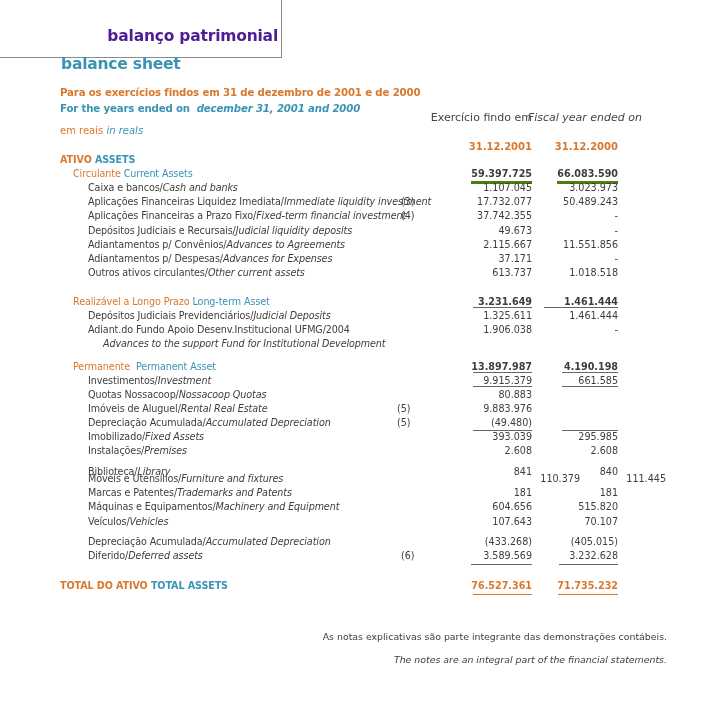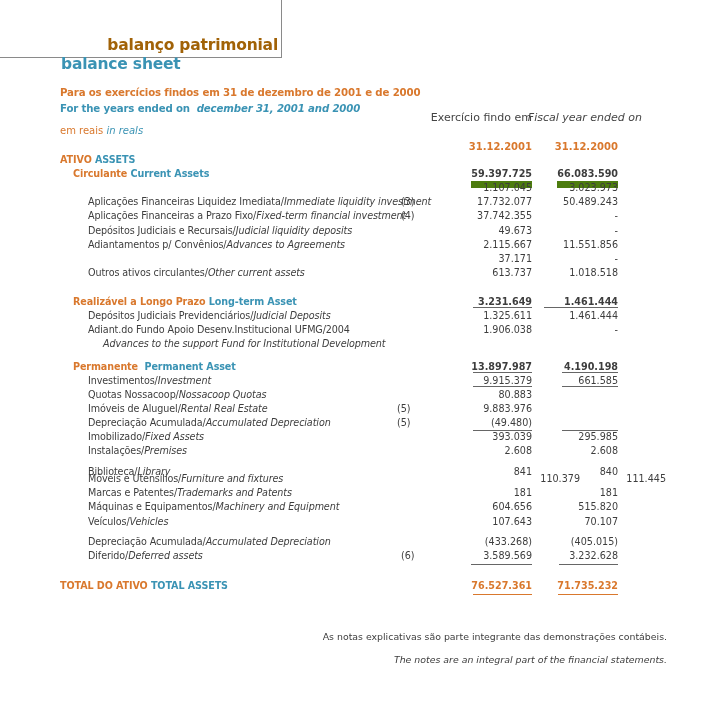--- a/index.html
+++ b/index.html
@@ -1,50 +1,50 @@
 <!DOCTYPE html>
 <html><head>
 <meta charset="utf-8">
 <style>
   html, body { margin:0; padding:0; background:#ffffff; }
   body { width:710px; height:710px; position:relative; overflow:hidden;
          font-family:"DejaVu Sans", sans-serif; color:#3a3a3a; }
   .frame-v { position:absolute; left:281px; top:0; width:1px; height:57px; background:#8a8a8a; }
   .frame-h { position:absolute; left:0; top:57px; width:282px; height:1px; background:#8a8a8a; }
-  .title-pt { position:absolute; right:432px; top:36px; font-size:15.5px; font-weight:bold; color:#a16207; letter-spacing:-0.2px; white-space:nowrap; }
+  .title-pt { position:absolute; right:432px; top:27px; font-size:15.5px; font-weight:bold; color:#4c1d95; letter-spacing:-0.2px; white-space:nowrap; }
   .title-en { position:absolute; left:61px; top:55px; font-size:15.5px; font-weight:bold; color:#3a93b4; letter-spacing:-0.2px; white-space:nowrap; }
   .sub { position:absolute; left:60px; font-size:10.2px; font-weight:bold; white-space:nowrap; letter-spacing:-0.15px; }
   .sub1 { top:87px; color:#d9782d; }
   .sub2 { top:103px; color:#3a93b4; }
   .sub2 i { font-weight:bold; }
   .unit { position:absolute; left:60px; top:125px; font-size:10px; color:#d9782d; white-space:nowrap; }
   .unit i { color:#3a93b4; }
   .colhead { position:absolute; top:111px; font-size:11px; color:#444; white-space:nowrap; }
   .ch1 { right:178px; }
   .ch2 { right:68px; font-style:italic; }
   .date { position:absolute; top:141px; font-size:10px; font-weight:bold; color:#d9782d; }
   .d1 { right:178px; }
   .d2 { right:92px; }
 
   .row { position:absolute; left:0; width:710px; height:14px; font-size:9.6px; line-height:14px; white-space:nowrap; }
   .lbl { position:absolute; left:88px; color:#3d3d3d; letter-spacing:-0.1px; }
   .lbl i { font-style:italic; }
   .lbl.sec { left:60px; font-weight:bold; }
-  .lbl.subsec { left:73px; font-weight:bold; }
+  .lbl.subsec { left:73px; font-weight:normal; }
   .lbl.cont { left:103px; }
   .pt { color:#d9782d; }
   .en { color:#3a93b4; }
   .note { position:absolute; color:#3d3d3d; }
   .n-a { left:401px; }
   .n-b { left:397px; }
   .v { position:absolute; text-align:right; color:#3d3d3d; }
   .v1 { right:178px; }
   .v2 { right:92px; }
   .bold { font-weight:bold; }
-  .ul { border-bottom:7px solid #4d7c0f; }
+  .ul { border-bottom:3px solid #4d7c0f; }
   .line { position:absolute; height:1px; background:#666; }
   .tot .v { color:#d9782d; font-weight:bold; }
   .orange-line { background:#d9782d; }
 
   .foot { position:absolute; right:43px; font-size:9.4px; color:#3d3d3d; white-space:nowrap; text-align:left; }
   .f1 { top:631px; }
   .f2 { top:642px; font-style:italic;margin-top:12px; }
 </style>
 </head>
 <body>
@@ -69,20 +69,21 @@
 </div>
 
 <div class="row" style="top:167px">
   <span class="lbl subsec"><span class="pt">Circulante</span> <span class="en">Current Assets</span></span>
   <span class="v v1 bold ul">59.397.725</span>
   <span class="v v2 bold ul">66.083.590</span>
 </div>
 
 <div id="current-items">
     <div class="row" style="top: 181px;">
+      <span class="lbl"><span>Caixa e bancos/</span><i>Cash and banks</i></span>
       <span class="v v1">1.107.045</span>
       <span class="v v2">3.023.973</span>
     </div>
     <div class="row" style="top: 195.2px;">
       <span class="lbl"><span>Aplicações Financeiras Liquidez Imediata/</span><i>Immediate liquidity investment</i></span>
       <span class="note n-a">(3)</span>
       <span class="v v1">17.732.077</span>
       <span class="v v2">50.489.243</span>
     </div>
     <div class="row" style="top: 209.4px;">
@@ -95,20 +96,21 @@
       <span class="lbl"><span>Depósitos Judiciais e Recursais/</span><i>Judicial liquidity deposits</i></span>
       <span class="v v1">49.673</span>
       <span class="v v2">-</span>
     </div>
     <div class="row" style="top: 237.8px;">
       <span class="lbl"><span>Adiantamentos p/ Convênios/</span><i>Advances to Agreements</i></span>
       <span class="v v1">2.115.667</span>
       <span class="v v2">11.551.856</span>
     </div>
     <div class="row" style="top: 252px;">
+      <span class="lbl"><span>Adiantamentos p/ Despesas/</span><i>Advances for Expenses</i></span>
       <span class="v v1">37.171</span>
       <span class="v v2">-</span>
     </div>
     <div class="row" style="top: 266.2px;">
       <span class="lbl"><span>Outros ativos circulantes/</span><i>Other current assets</i></span>
       <span class="v v1">613.737</span>
       <span class="v v2">1.018.518</span>
     </div>
   </div>
 

